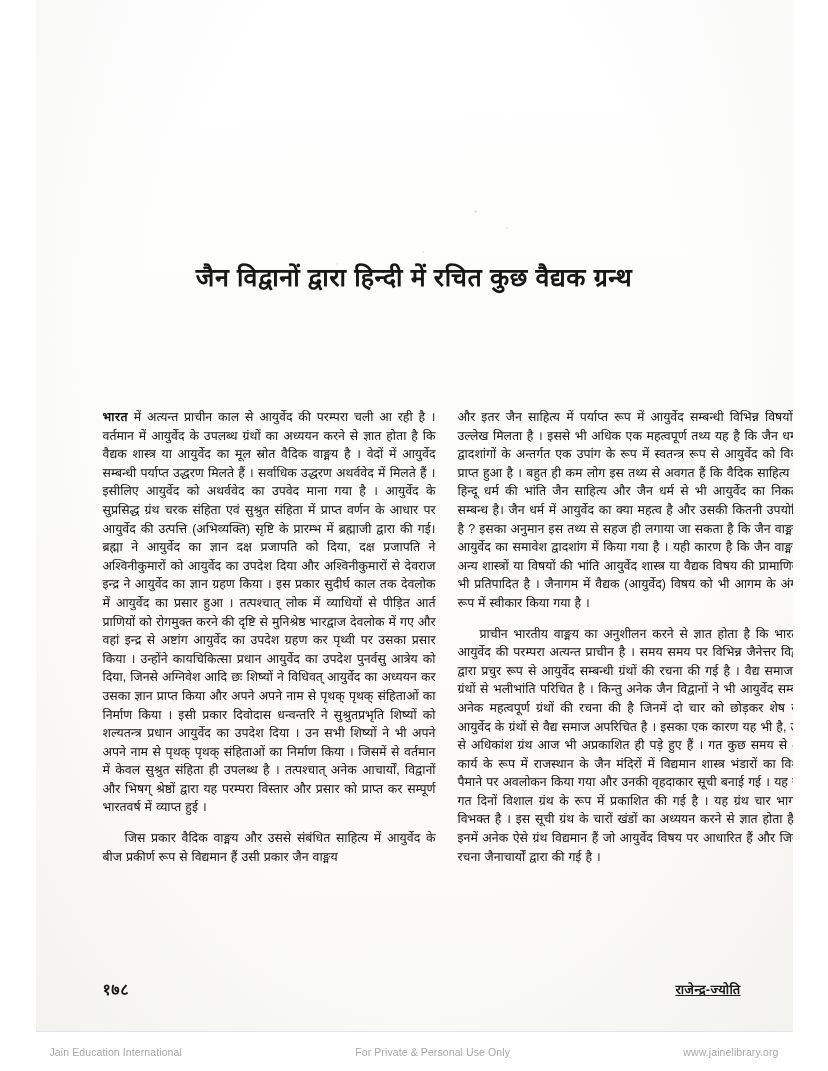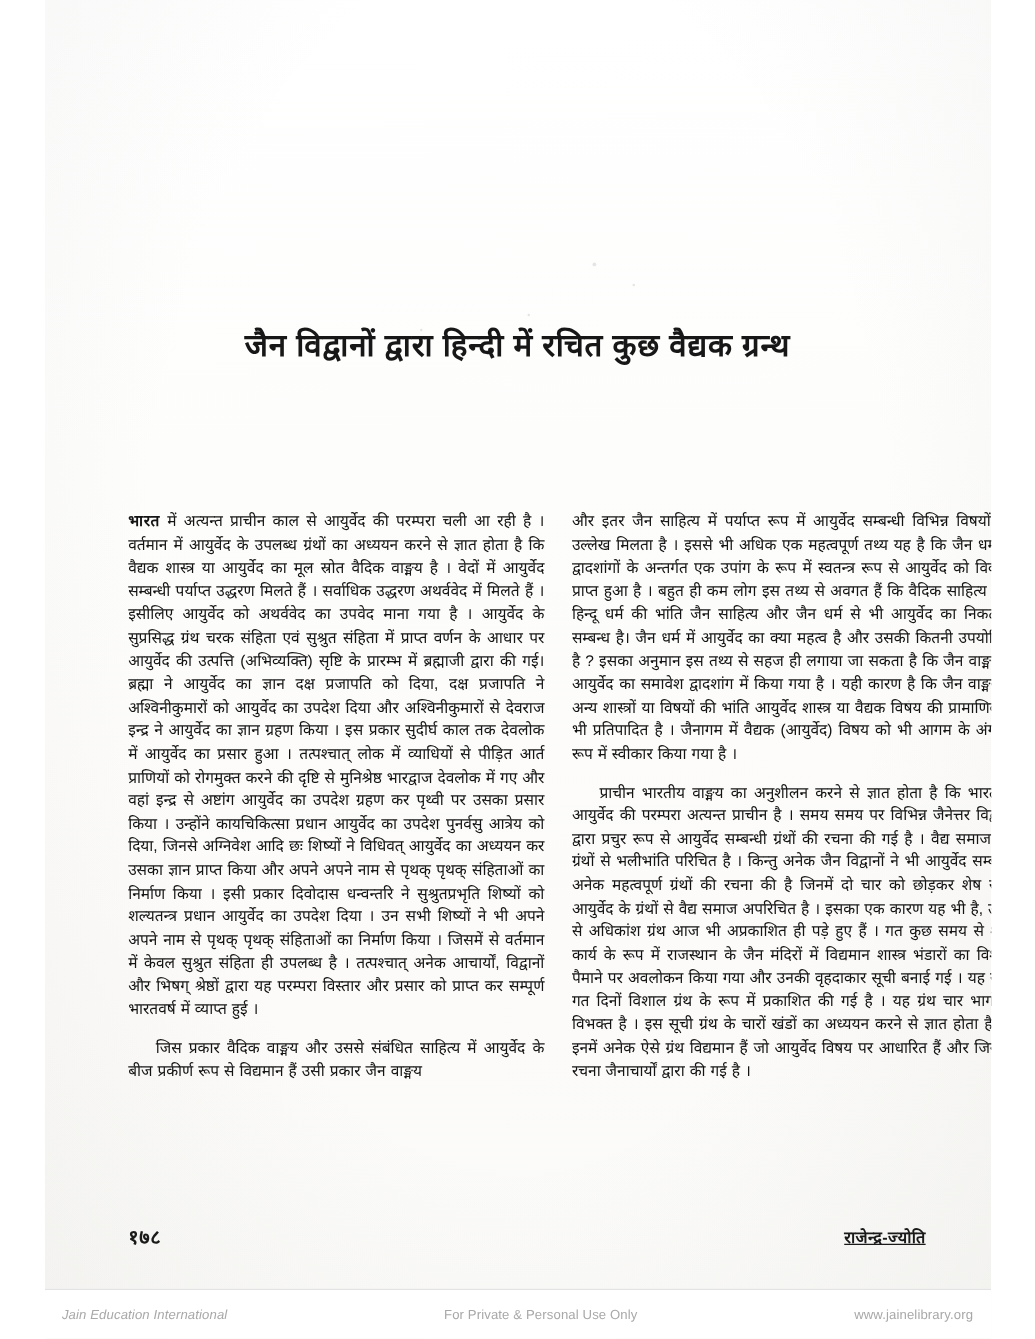--- a/index.html
+++ b/index.html
@@ -156,21 +156,21 @@
   }
   .footer-left,
   .footer-center,
   .footer-right {
     font-family: "Liberation Sans", "DejaVu Sans", sans-serif;
     font-size: 10.5px;
     color: #a8a8a8;
     letter-spacing: 0.1px;
     white-space: nowrap;
   }
-  .footer-left { flex: 0 0 auto; font-style: italic; }
+  .footer-left { flex: 0 0 auto; }
   .footer-center {
     flex: 1 1 auto;
     text-align: center;
   }
   .footer-right { flex: 0 0 auto; }
 
   
   .inkish {
     filter: blur(0.12px);
   }

